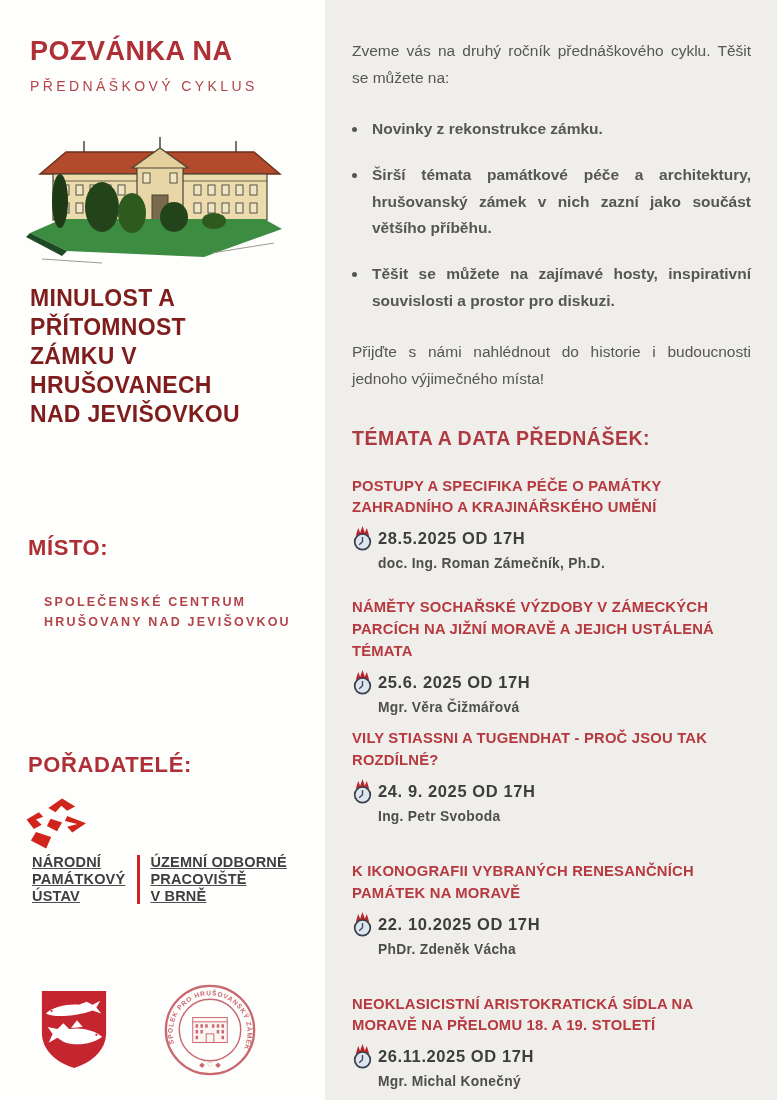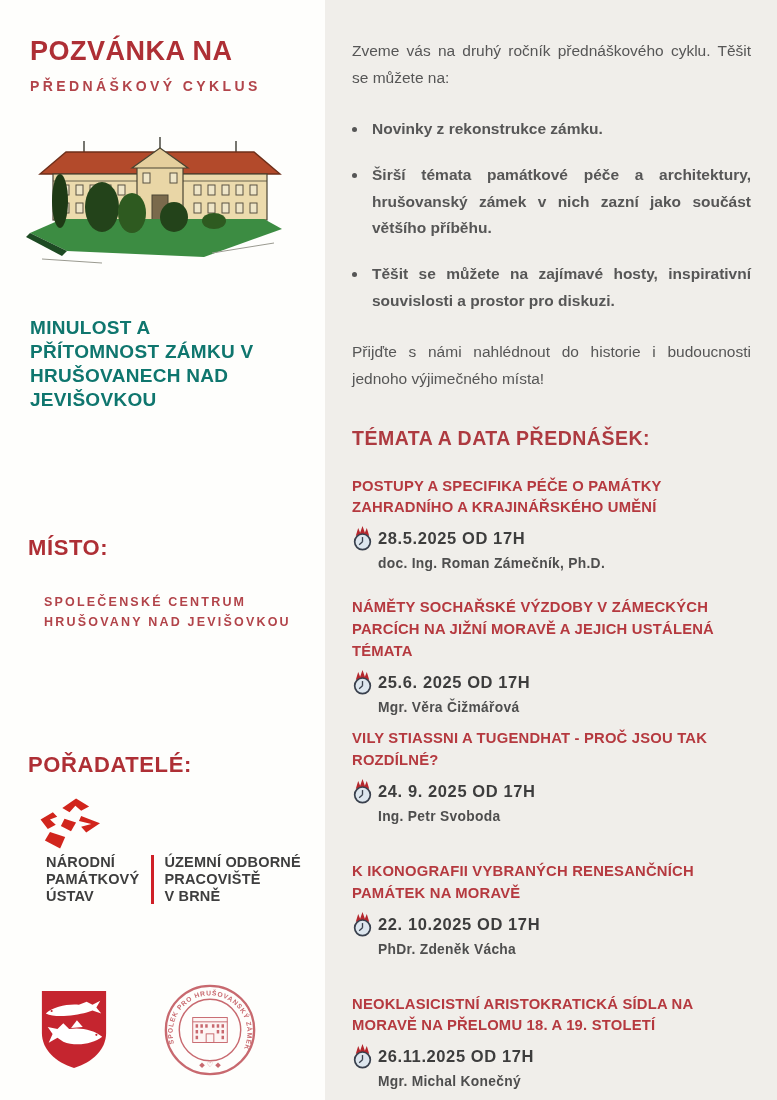--- a/index.html
+++ b/index.html
@@ -16,43 +16,43 @@
   
   .left-col {
     position:absolute; left:0; top:0; width:325px; height:1100px;
     background:#fefefc;
   }
   .brand { position:absolute; left:30px; top:36px; }
   .brand-title {
     font-size:27px; font-weight:bold; color:#ae2f35; letter-spacing:0.5px;
   }
   .brand-subtitle {
-    margin-top:11px; font-size:14px; font-weight:700; color:#b2444a;
+    margin-top:11px; font-size:14px; font-weight:400; color:#b2444a;
     letter-spacing:3.4px;
   }
   .castle-wrap { position:absolute; left:12px; top:135px; width:296px; height:132px; }
   .series-title {
-    position:absolute; left:30px; top:316px; width:225px;
-    font-size:19px; font-weight:bold; color:#0f766e; line-height:1.26;
+    position:absolute; left:30px; top:284px; width:225px;
+    font-size:23px; font-weight:bold; color:#7f1d1d; line-height:1.26;
     letter-spacing:0.3px;
   }
   .place-label {
     position:absolute; left:28px; top:535px;
     font-size:22px; font-weight:bold; color:#ae2f35; letter-spacing:0.6px;
   }
   .place-value {
     position:absolute; left:44px; top:592px; width:250px;
     font-size:12.5px; font-weight:bold; color:#b2444a;
     letter-spacing:2.2px; line-height:1.62;
   }
   .organizers-label {
     position:absolute; left:28px; top:752px;
     font-size:22px; font-weight:bold; color:#ae2f35; letter-spacing:0.6px;
   }
-  .npu-logo { position:absolute; left:28px; top:792px; width:280px; }
+  .npu-logo { position:absolute; left:14px; top:792px; width:280px;text-decoration:underline; }
   .npu-mark { display:block; width:82px; height:58px; margin-left:2px; }
   .npu-text-row { display:flex; align-items:stretch; margin-top:4px; margin-left:18px; }
   .npu-name, .npu-branch {
     font-size:14.5px; font-weight:bold; color:#3e3e3e; line-height:1.18; letter-spacing:0.2px;
   }
   .npu-divider { width:3px; background:#cf2027; margin:1px 10px 1px 12px; }
   .bottom-logos { position:absolute; left:38px; top:982px; display:flex; align-items:center; gap:52px; }
   .shield-logo { width:72px; height:86px; }
   .seal-logo { width:96px; height:96px; }
 

